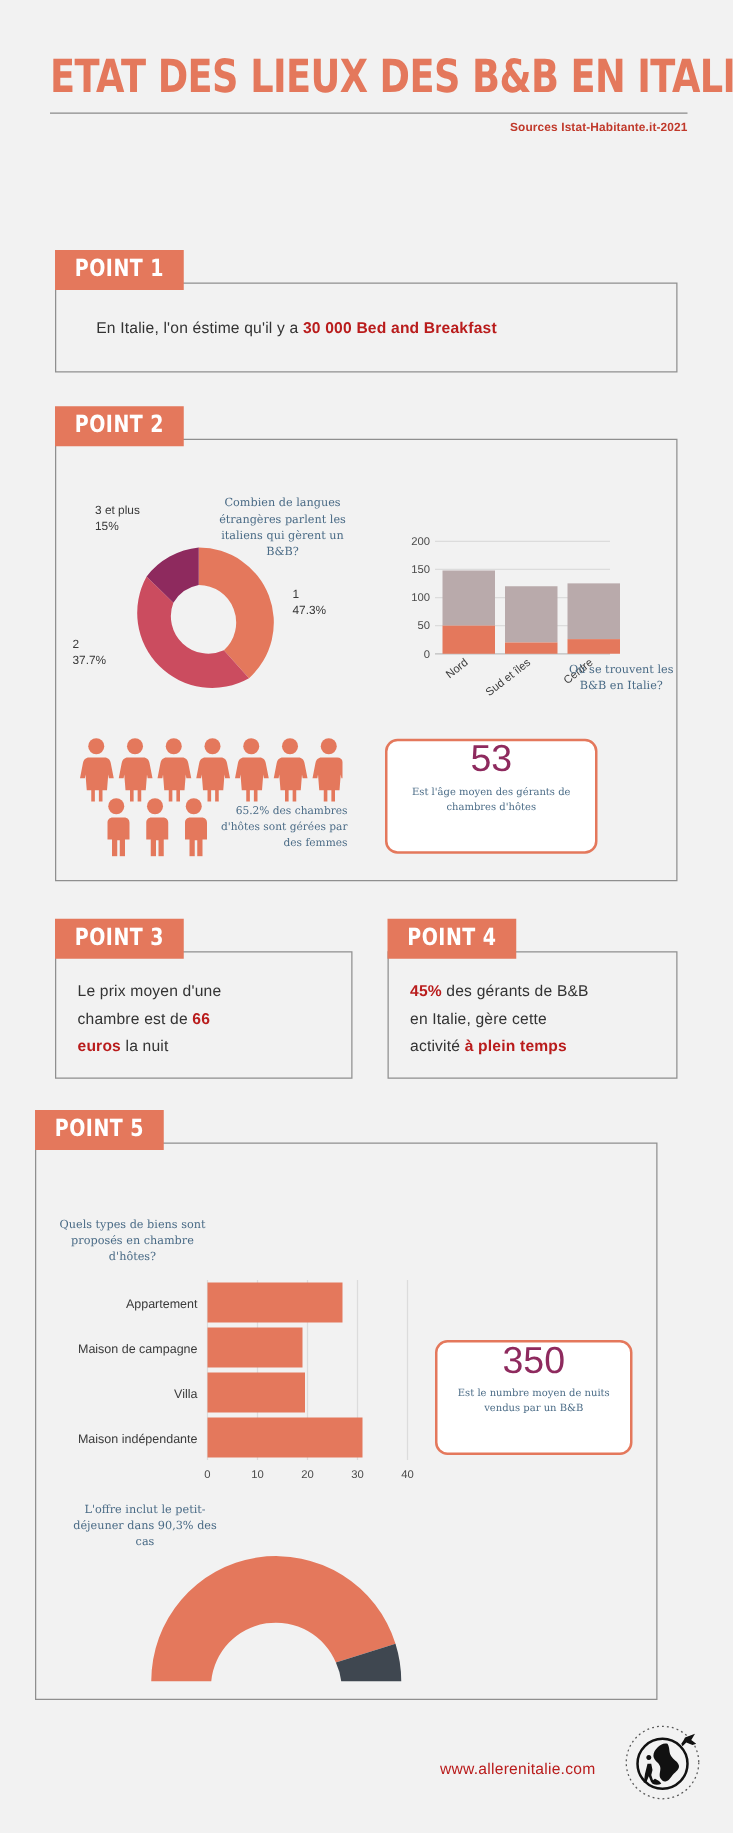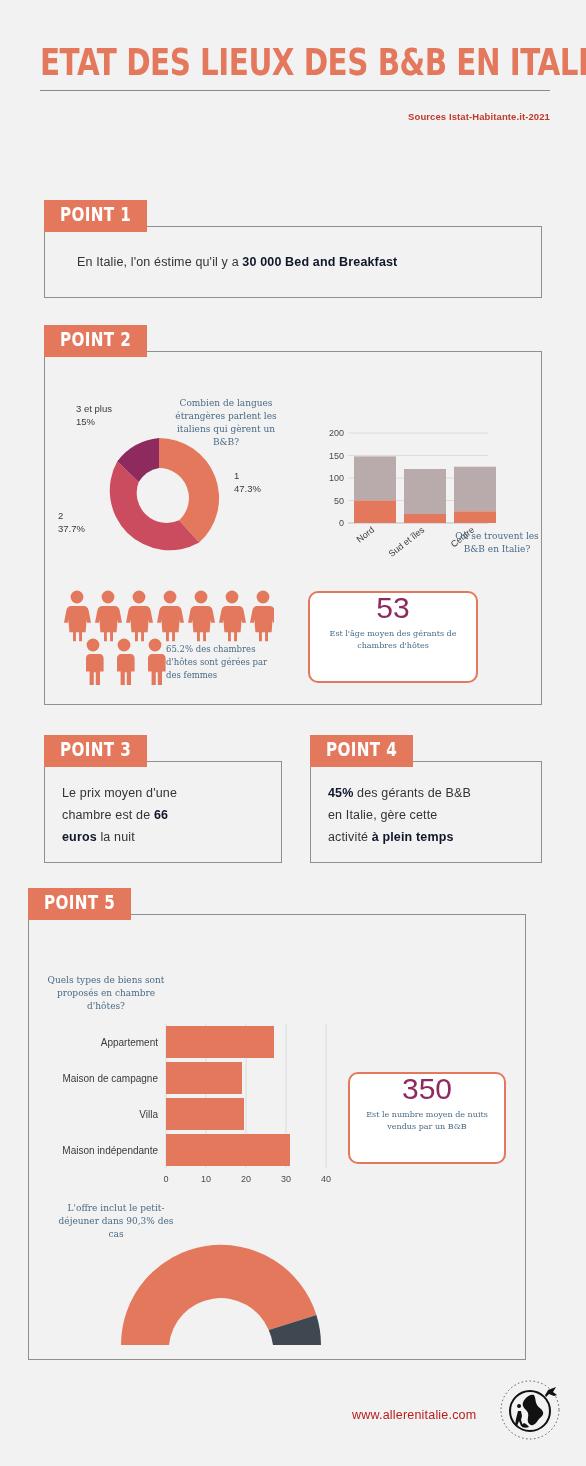--- a/index.html
+++ b/index.html
@@ -32,21 +32,21 @@
     white-space: nowrap;
     line-height: 1;
   }
   .title-rule {
     margin-top: 16px;
     height: 1px;
     background: #8a8a8a;
     width: 100%;
   }
   .sources {
-    margin-top: 20px;
+    margin-top: 6px;
     text-align: right;
     color: #c0392b;
     font-weight: bold;
     font-size: 9.5px;
     letter-spacing: 0.1px;
   }
 
   
   .point-block { position: absolute; }
   .point-tab {
@@ -69,21 +69,21 @@
     border: 1px solid #8f8f8f;
     box-sizing: border-box;
     background: transparent;
   }
   .point-text {
     color: #333333;
     font-size: 12.5px;
     line-height: 1.75;
     letter-spacing: 0.15px;
   }
-  .point-text b { font-weight: bold; color: #0f172a; }
+  .point-text b { font-weight: bold; color: #b91c1c; }
 
   
   .q-label {
     color: #4a6b86;
     font-family: "DejaVu Serif", serif;
     font-size: 9px;
     line-height: 1.45;
     text-align: center;
   }
   .slice-lbl {
@@ -129,21 +129,21 @@
     letter-spacing: 0.2px;
   }
   .footer-logo { position: absolute; left: 498px; top: 1378px; }
 
   .people-cap {
     position: absolute;
     color: #4a6b86;
     font-family: "DejaVu Serif", serif;
     font-size: 8.5px;
     line-height: 1.5;
-    text-align: left;
+    text-align: right;
   }
 </style>
 </head>
 <body>
 
 <div class="header">
   <div class="title">ETAT DES LIEUX DES B&amp;B EN ITALIE</div>
   <div class="title-rule"></div>
   <div class="sources">Sources Istat-Habitante.it-2021</div>
 </div>

